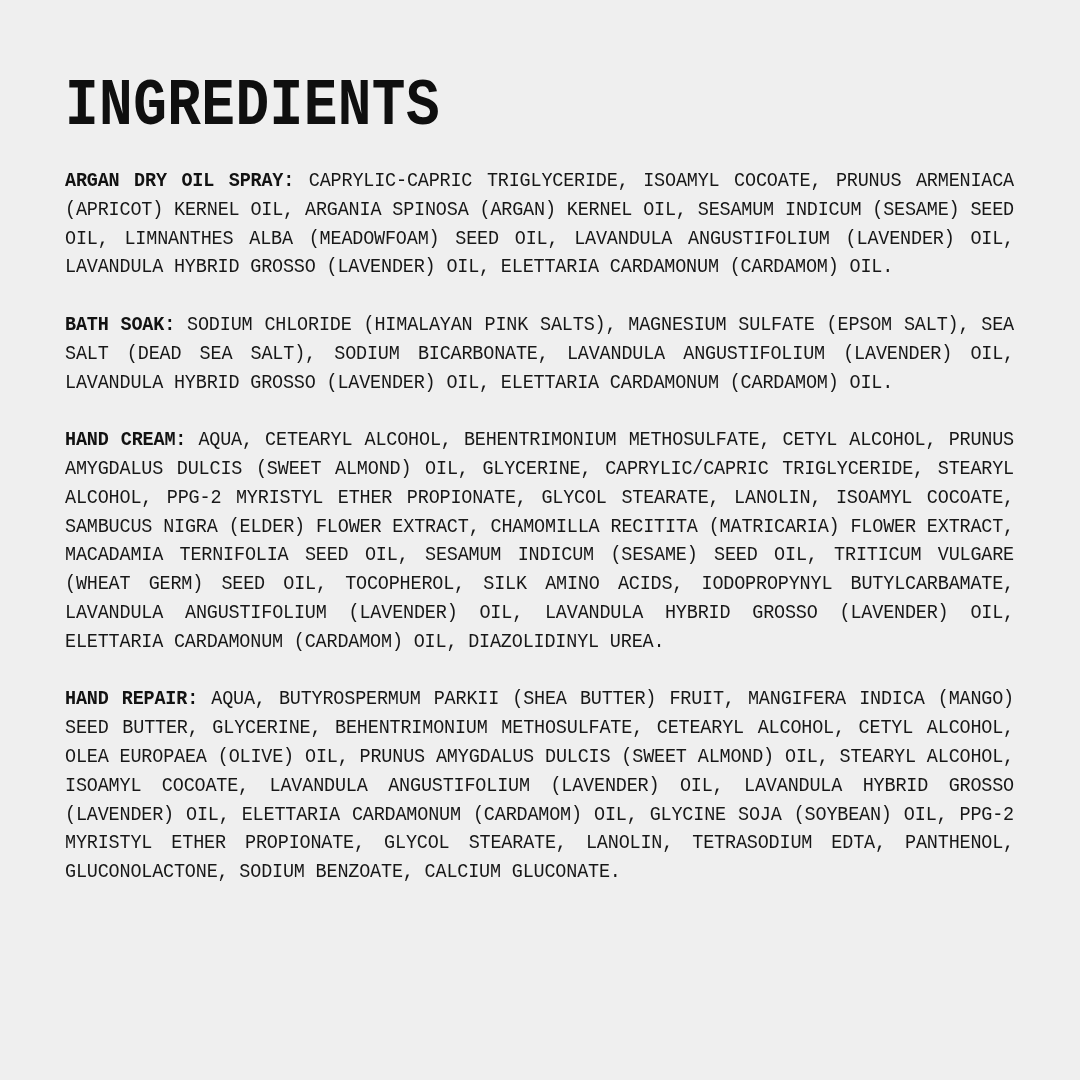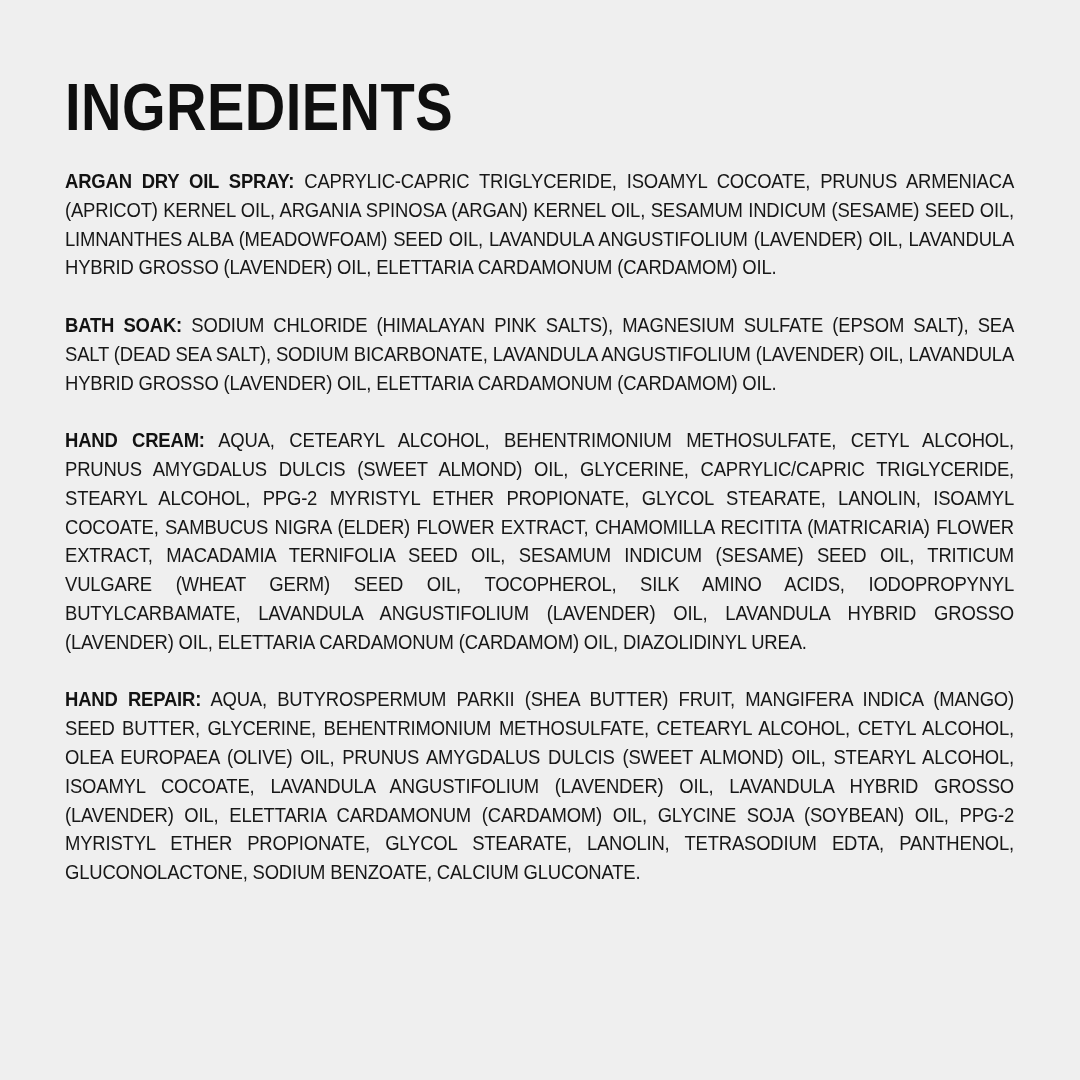--- a/index.html
+++ b/index.html
@@ -6,21 +6,21 @@
     margin: 0;
     padding: 0;
     background: #efefef;
   }
   .page {
     position: relative;
     width: 1080px;
     height: 1080px;
     background: #efefef;
     overflow: hidden;
-    font-family: Liberation Sans, sans-serif;
+    font-family: Liberation Mono, monospace;
     color: #171717;
   }
   .inner {
     padding: 74px 0 0 65px;
   }
   .title {
     margin: 0 0 27px 0;
     font-size: 66px;
     line-height: 66px;
     font-weight: bold;

